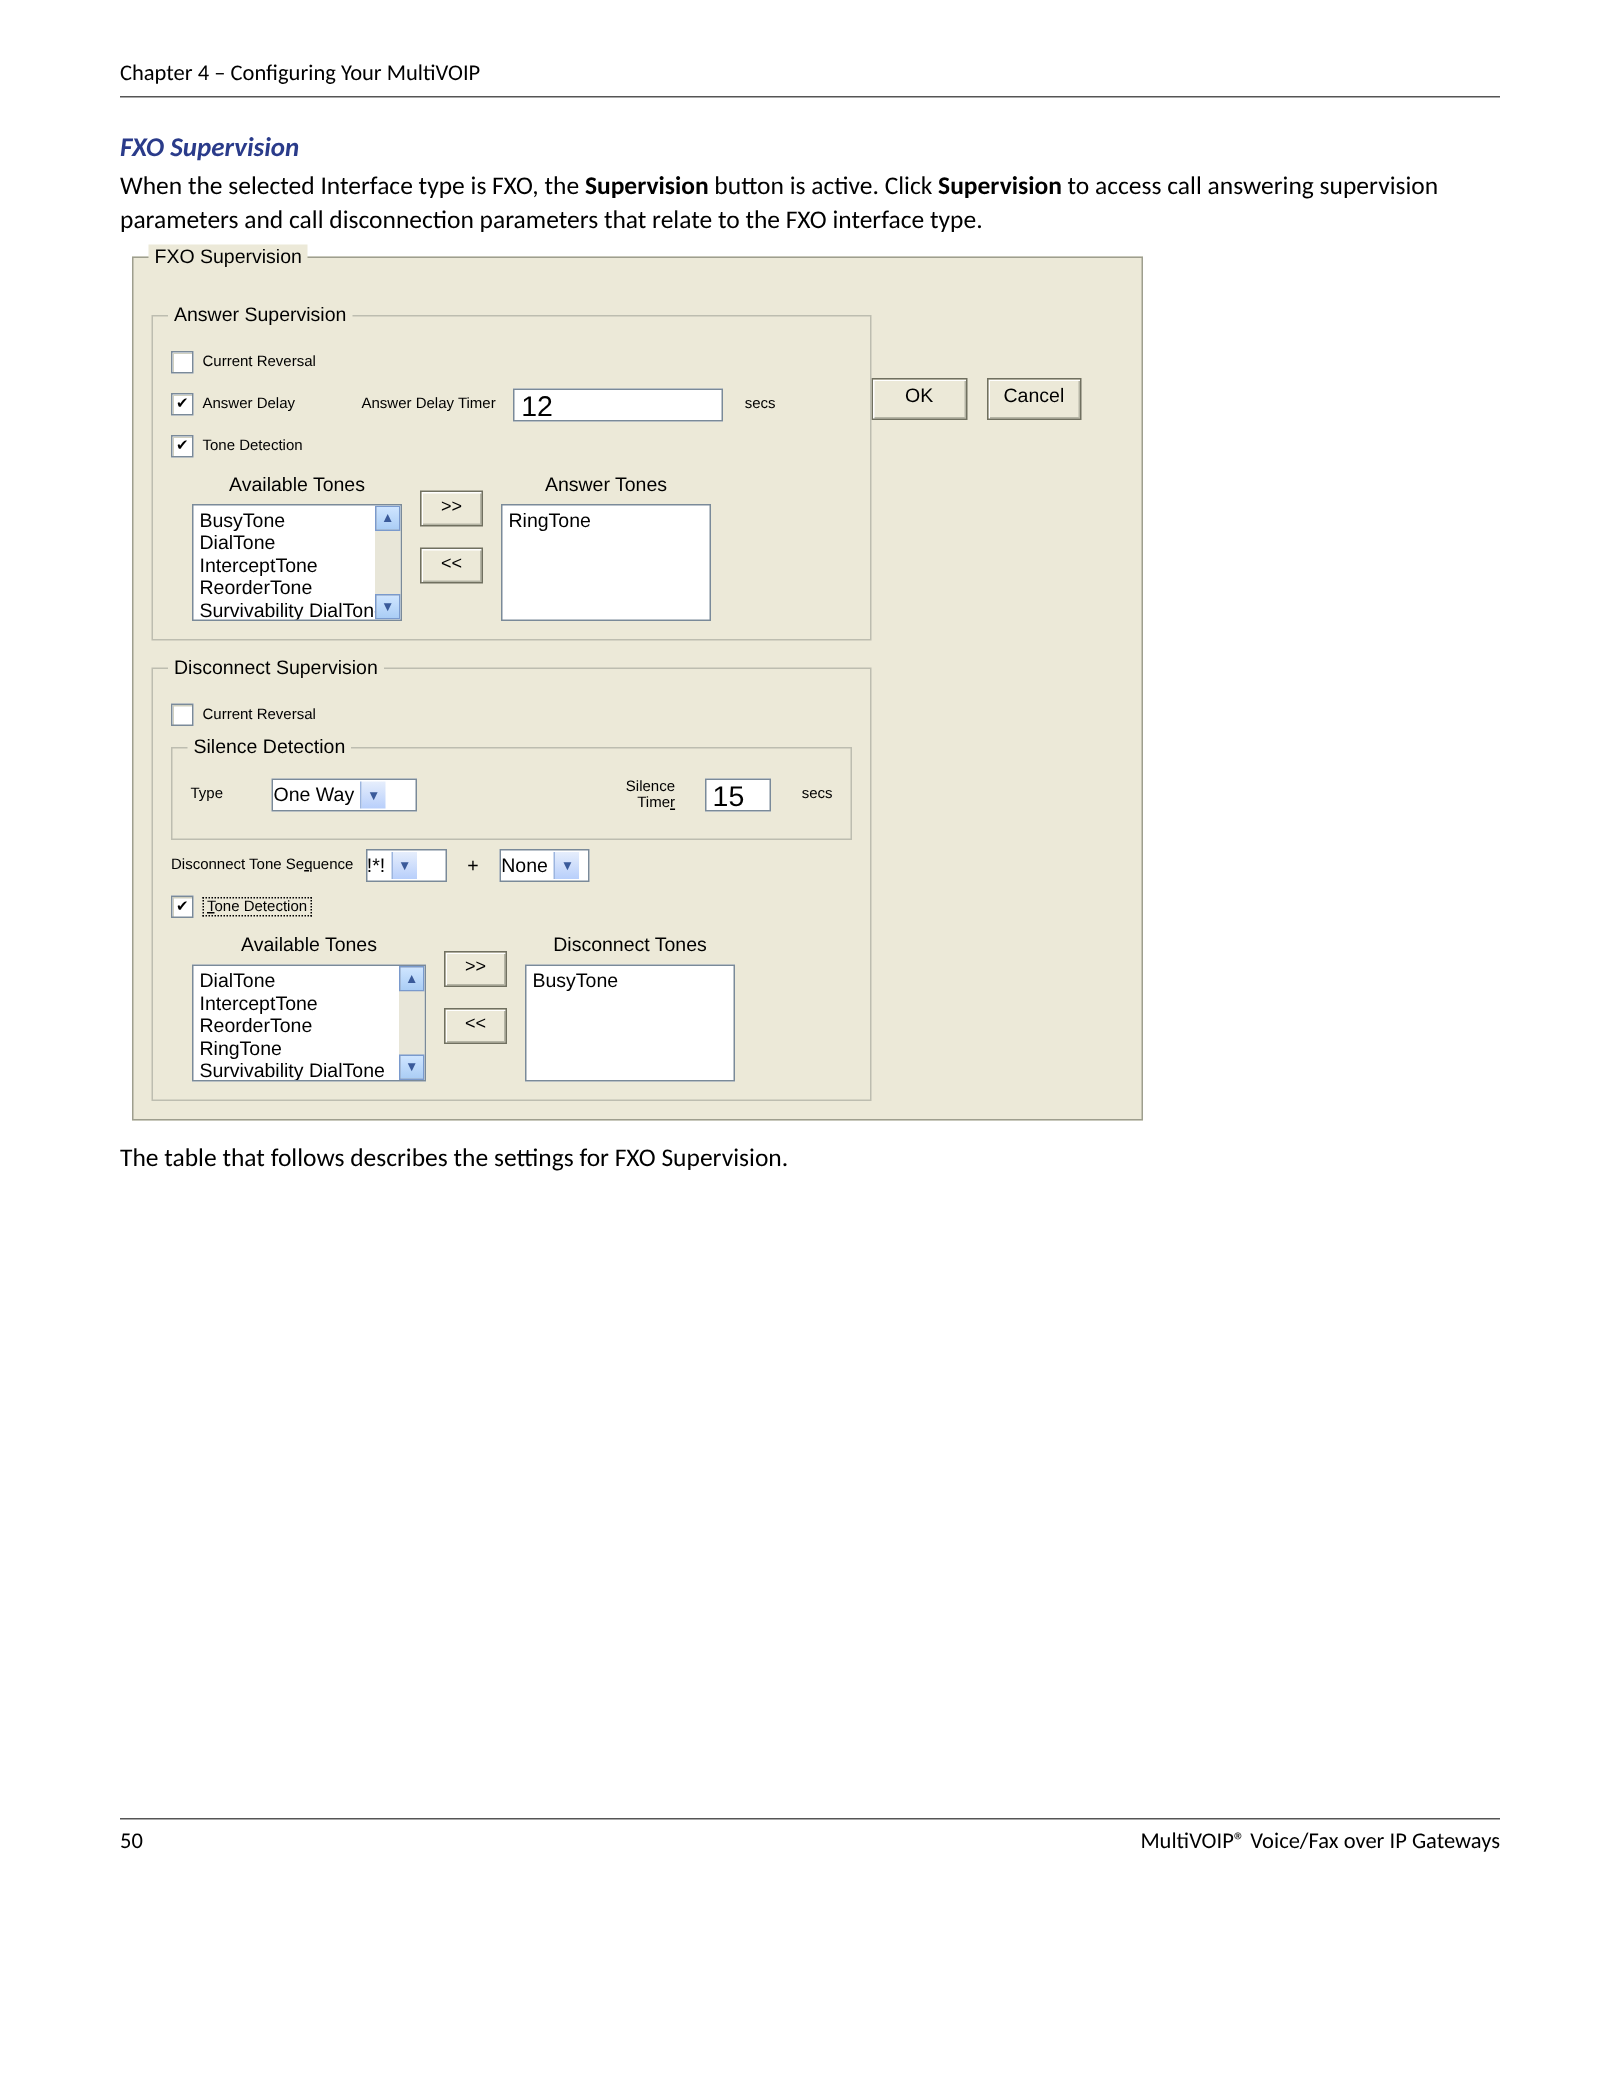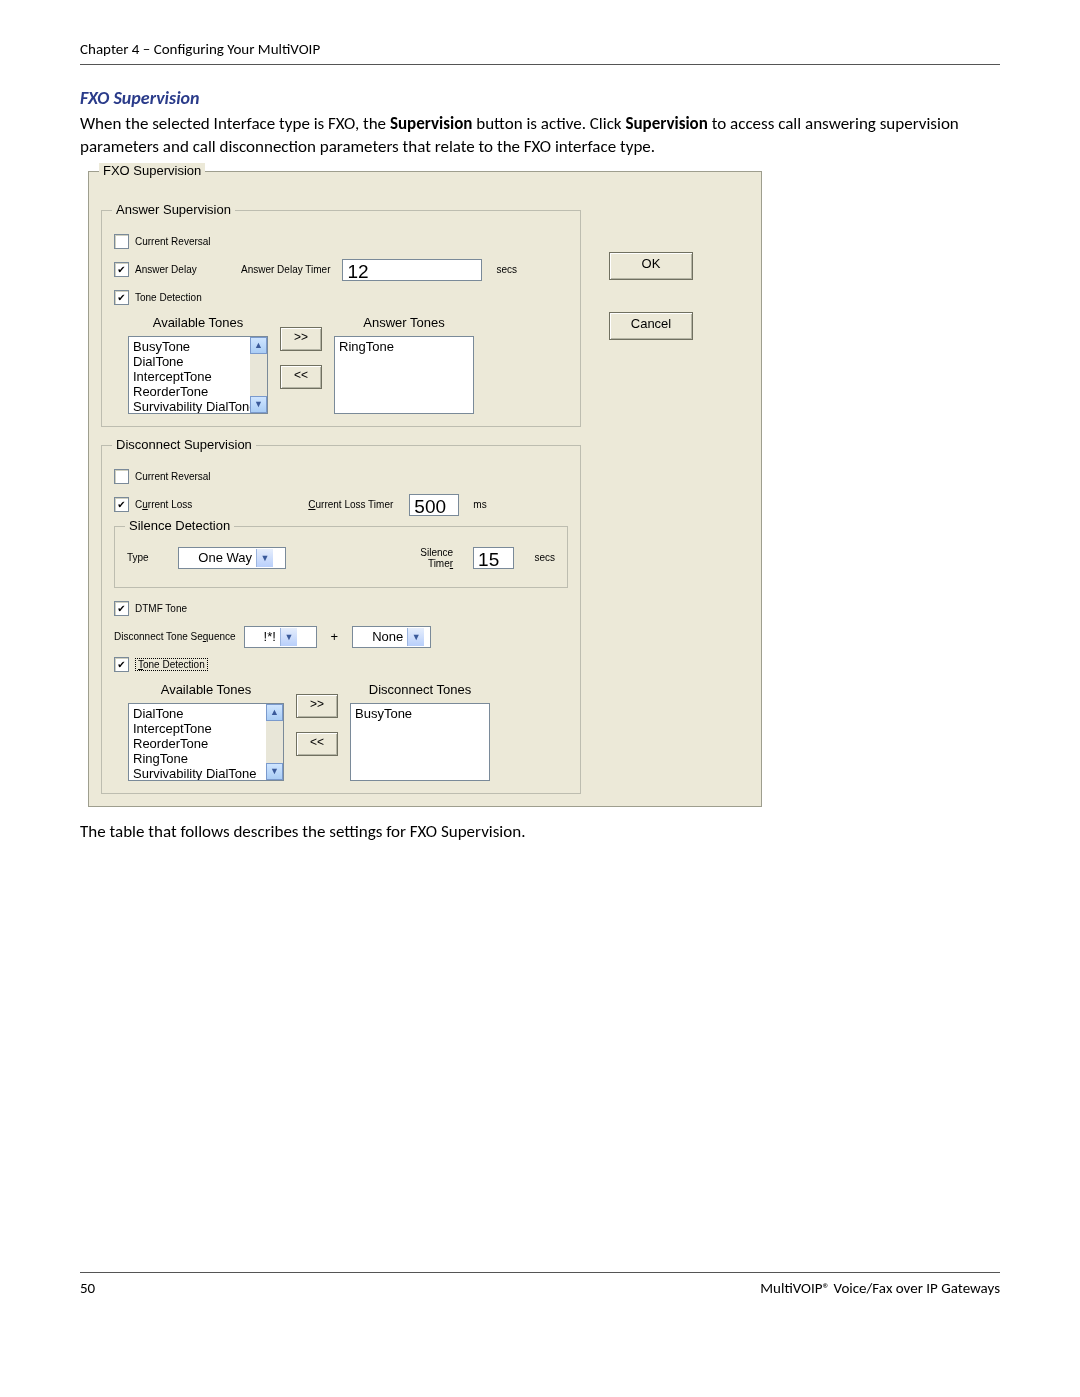--- a/index.html
+++ b/index.html
@@ -65,23 +65,23 @@
     display: flex;
     align-items: flex-start;
   }
   .leftcol {
     width: 480px;
   }
   .rightcol {
     width: 140px;
     padding-top: 66px;
     display: flex;
-    flex-direction: column;
-    gap: 32px;
-    align-items: center;
+    flex-direction: row;
+    gap: 13px;
+    align-items: flex-start;
   }
   .winbtn {
     width: 82px;
     height: 26px;
     font-family: Tahoma, Arial, sans-serif;
     font-size: 13px;
     background: #ece9d8;
     border: 1px solid #707060;
     box-shadow: inset 1px 1px 0 #fff, inset -1px -1px 0 #b5b5a5;
     text-align: center;
@@ -169,21 +169,21 @@
     margin-top:12px;
   }
   .move-btns .winbtn { width:40px; height:22px; line-height:18px; font-size:12px;}
   .select {
     display:inline-flex;
     border:1px solid #7a8a99;
     background:#fff;
     font-size:13px;
     height:20px;
     align-items:center;
-    padding-left:19px;
+    padding-left:0;
   }
   .select .caret {
     width:16px;height:18px;
     background:linear-gradient(#e6eefc,#b8cffb);
     border-left:1px solid #9cb5df;
     display:flex;align-items:center;justify-content:center;
     font-size:9px;color:#3a5a9a;margin-left:4px;
   }
   .under { text-decoration: underline; }
   .dashedfocus {
@@ -277,46 +277,35 @@
           </div>
 
           <div class="fieldset-inner" style="margin-top:18px;">
             <span class="legend">Disconnect Supervision</span>
 
             <div class="chk-row">
               <span class="chk"></span>
               <span class="label">Current Reversal</span>
             </div>
 
-            <div class="chk-row">
-              <span class="chk checked"></span>
-              <span class="label">C<span class="under">u</span>rrent Loss</span>
-              <span class="label" style="margin-left:110px;"><span class="under">C</span>urrent Loss Timer</span>
-              <span class="txtinput" style="width:40px;margin-left:10px;">500</span>
-              <span class="label" style="margin-left:8px;">ms</span>
-            </div>
 
             <div class="fieldset-inner" style="margin-top:10px;">
               <span class="legend">Silence Detection</span>
               <div class="chk-row" style="gap:20px;">
                 <span class="label" style="width:40px;">Type</span>
                 <span class="select" style="width:110px;">
                   <span>One Way</span>
                   <span class="caret">▼</span>
                 </span>
                 <span class="label" style="margin-left:100px;text-align:right;">Silence Time<span class="under">r</span></span>
                 <span class="txtinput" style="width:40px;">15</span>
                 <span class="label">secs</span>
               </div>
             </div>
 
-            <div class="chk-row" style="margin-top:10px;">
-              <span class="chk checked"></span>
-              <span class="label">DTMF Tone</span>
-            </div>
 
             <div class="chk-row" style="gap:8px;">
               <span class="label">Disconnect Tone Se<span class="under">q</span>uence</span>
               <span class="select" style="width:52px;">
                 <span>!*!</span>
                 <span class="caret">▼</span>
               </span>
               <span class="plus">+</span>
               <span class="select" style="width:58px;">
                 <span>None</span>

